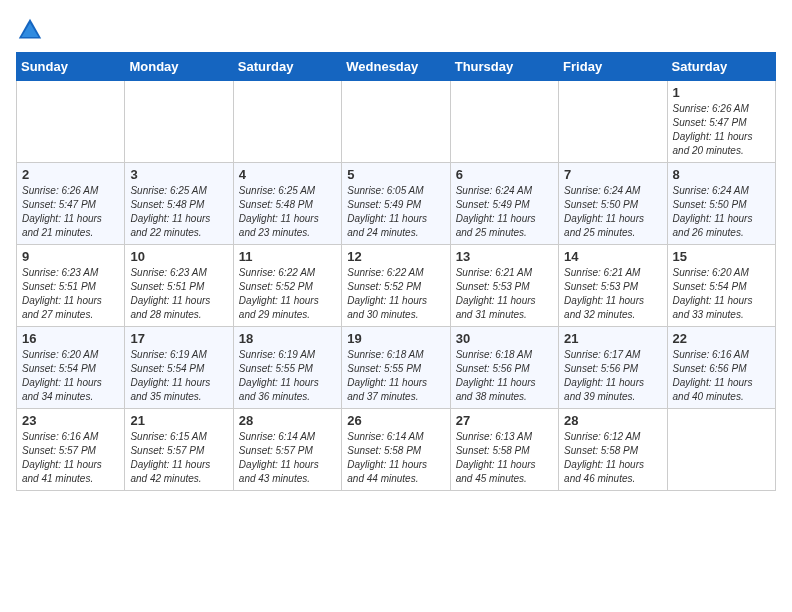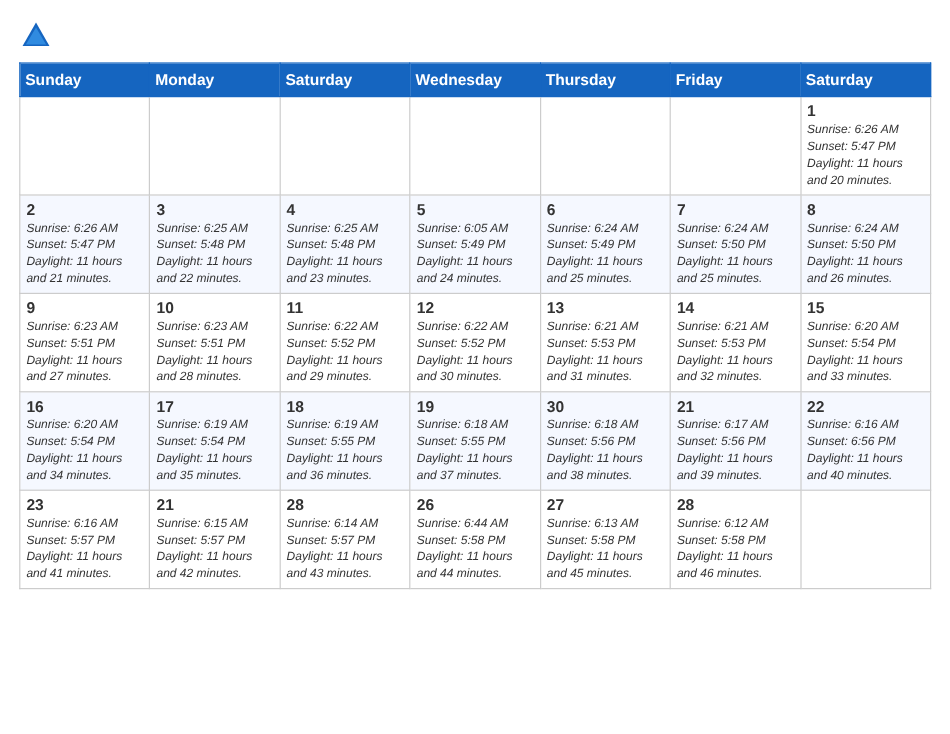--- a/index.html
+++ b/index.html
@@ -310,21 +310,21 @@
         </td>
         <td>
           <div class="day-number">28</div>
           <div class="day-info">Sunrise: 6:14 AM
 Sunset: 5:57 PM
 Daylight: 11 hours
 and 43 minutes.</div>
         </td>
         <td>
           <div class="day-number">26</div>
-          <div class="day-info">Sunrise: 6:44 AM
+          <div class="day-info">Sunrise: 6:14 AM
 Sunset: 5:58 PM
 Daylight: 11 hours
 and 44 minutes.</div>
         </td>
         <td>
           <div class="day-number">27</div>
           <div class="day-info">Sunrise: 6:13 AM
 Sunset: 5:58 PM
 Daylight: 11 hours
 and 45 minutes.</div>

